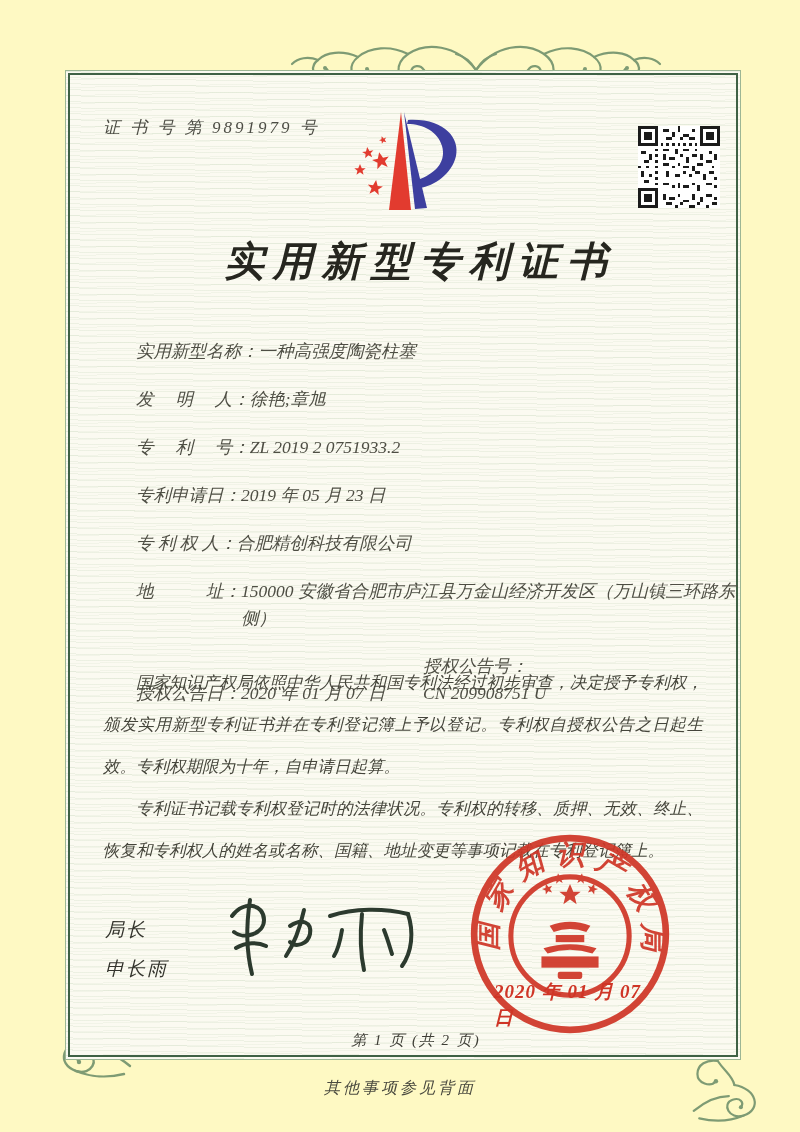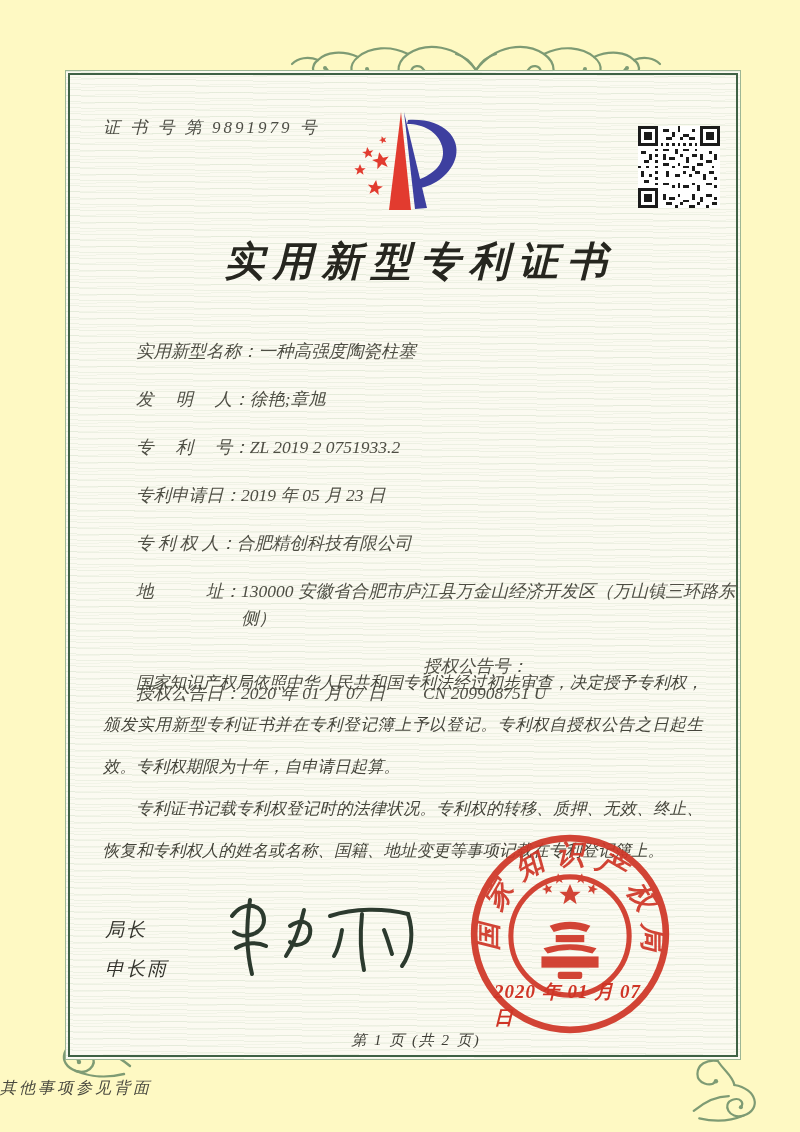--- a/index.html
+++ b/index.html
@@ -58,21 +58,21 @@
   .seal{position:absolute;left:468px;top:832px;width:204px;height:204px;opacity:.92;}
   .seal-date{
     position:absolute;left:494px;top:979px;width:160px;
     font-size:19px;color:#cf3526;letter-spacing:1px;font-weight:bold;
   }
   .page-num{
     position:absolute;left:16px;top:1031px;width:800px;text-align:center;
     font-size:15px;color:#3f3f37;letter-spacing:2px;
   }
   .footer-note{
-    position:absolute;left:0;top:1078px;width:800px;
+    position:absolute;left:0;top:1078px;width:800px;text-align:center;
     font-size:16px;color:#4a4a3f;letter-spacing:3px;
   }
   .orn-top{position:absolute;left:288px;top:34px;width:376px;height:64px;}
   .orn-bl{position:absolute;left:46px;top:946px;width:96px;height:132px;}
   .orn-br{position:absolute;left:662px;top:1000px;width:130px;height:122px;}
 </style>
 </head>
 <body>
 
 <div class="page">
@@ -188,21 +188,21 @@
     <div class="field-row">
       <span class="lbl">专利申请日：</span>
       <span class="val">2019 年 05 月 23 日</span>
     </div>
     <div class="field-row">
       <span class="lbl">专 利 权 人：</span>
       <span class="val">合肥精创科技有限公司</span>
     </div>
     <div class="field-row">
       <span class="lbl">地　　　址：</span>
-      <span class="val">130000  安徽省合肥市庐江县万金山经济开发区（万山镇三环路东侧）</span>
+      <span class="val">150000  安徽省合肥市庐江县万金山经济开发区（万山镇三环路东侧）</span>
     </div>
     <div class="grant-row">
       <span class="pair1">
         <span class="lbl">授权公告日：</span>
         <span>2020 年 01 月 07 日</span>
       </span>
       <span class="pair2">
         <span class="lbl">授权公告号：</span>
         <span>CN 209908751 U</span>
       </span>

